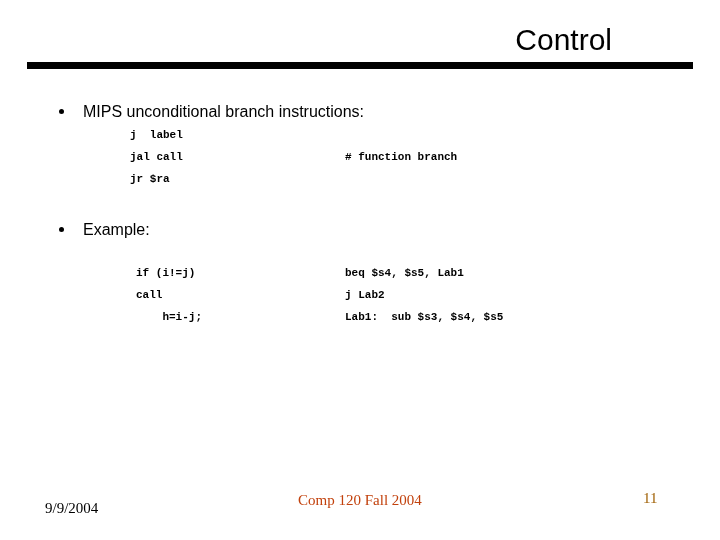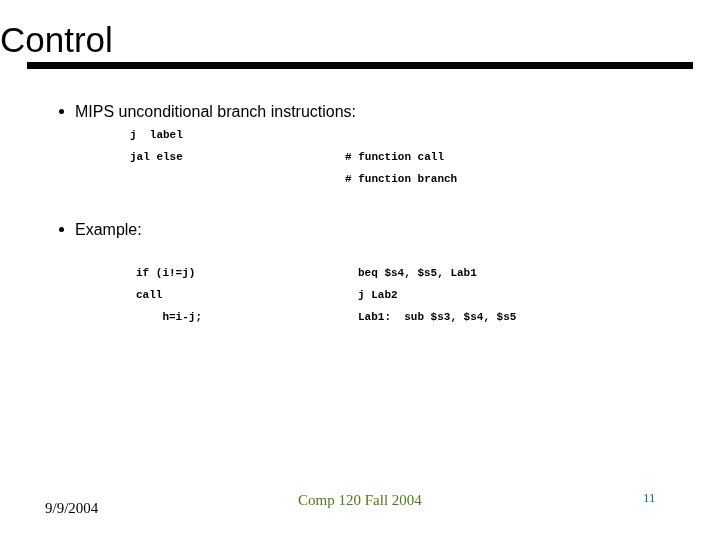--- a/index.html
+++ b/index.html
@@ -14,22 +14,22 @@
     background: #ffffff;
     color: #000000;
     font-family: "Liberation Sans", sans-serif;
     overflow: hidden;
   }
   .slide-title {
     position: absolute;
     top: 21px;
     left: 0;
     width: 612px;
-    text-align: left;
-    font-size: 35px;
+    text-align: right;
+    font-size: 30px;
     font-weight: 400;
     line-height: 38px;
     letter-spacing: 0px;
     color: #000000;
   }
   .title-rule {
     position: absolute;
     top: 62px;
     left: 27px;
     width: 666px;
@@ -44,21 +44,21 @@
     position: absolute;
     left: 0;
     top: 6px;
     width: 5px;
     height: 5px;
     border-radius: 50%;
     background: #000000;
   }
   .bullet-item .bullet-label {
     position: absolute;
-    left: 16px;
+    left: 24px;
     top: 0;
     font-size: 16px;
     line-height: 17px;
     white-space: nowrap;
     color: #000000;
   }
   .bullet-1 { top: 103px; }
   .bullet-2 { top: 221px; }
   .code-col {
     position: absolute;
@@ -68,71 +68,71 @@
     color: #000000;
   }
   .code-line {
     height: 21.8px;
     line-height: 21.8px;
     white-space: pre;
   }
   .code1-left  { left: 130px; top: 125px; }
   .code1-right { left: 345px; top: 125px; }
   .code2-left  { left: 136px; top: 263px; }
-  .code2-right { left: 358px; top: 263px; }
+  .code2-right { left: 345px; top: 263px; }
   .footer-date {
     position: absolute;
     left: 45px;
     top: 492px;
     font-family: "Liberation Serif", serif;
     font-size: 15px;
     color: #000000;
     margin-top: 8px;
   }
   .footer-course {
     position: absolute;
     left: 0;
     top: 492px;
     width: 720px;
     text-align: center;
     font-family: "Liberation Serif", serif;
     font-size: 15px;
-    color: #4d7c0f;
+    color: #c2410c;
   }
   .footer-page {
     position: absolute;
     left: 643px;
     top: 490px;
     font-family: "Liberation Serif", serif;
-    font-size: 13px;
-    color: #0f766e;
+    font-size: 15px;
+    color: #a16207;
   }
 </style>
 </head>
 <body>
 
 <div class="slide">
 
   <div class="slide-title">Control</div>
 
   <div class="title-rule"></div>
 
   <div class="bullet-item bullet-1">
     <span class="dot"></span>
     <span class="bullet-label">MIPS unconditional branch instructions:</span>
   </div>
 
   <div class="code-col code1-left">
     <div class="code-line">j  label</div>
-    <div class="code-line">jal else</div>
+    <div class="code-line">jal call</div>
+    <div class="code-line">jr $ra</div>
   </div>
 
   <div class="code-col code1-right">
     <div class="code-line"></div>
-    <div class="code-line"># function call</div>
     <div class="code-line"># function branch</div>
   </div>
 
   <div class="bullet-item bullet-2">
     <span class="dot"></span>
     <span class="bullet-label">Example:</span>
   </div>
 
   <div class="code-col code2-left">
     <div class="code-line">if (i!=j)</div>

